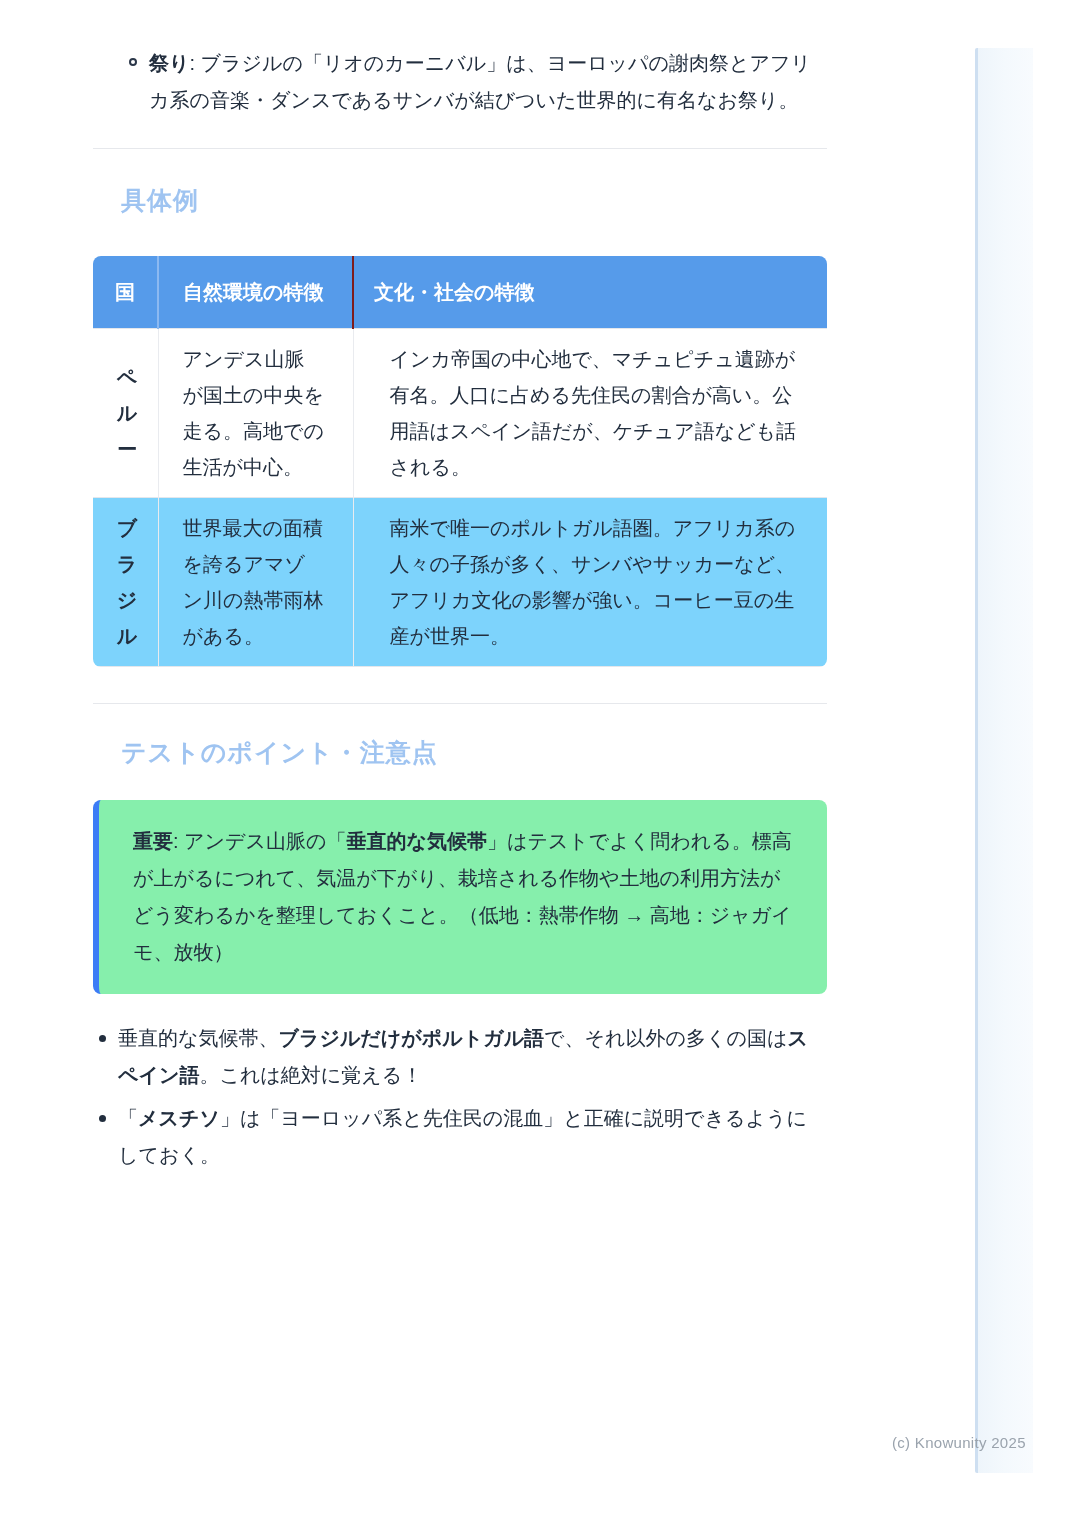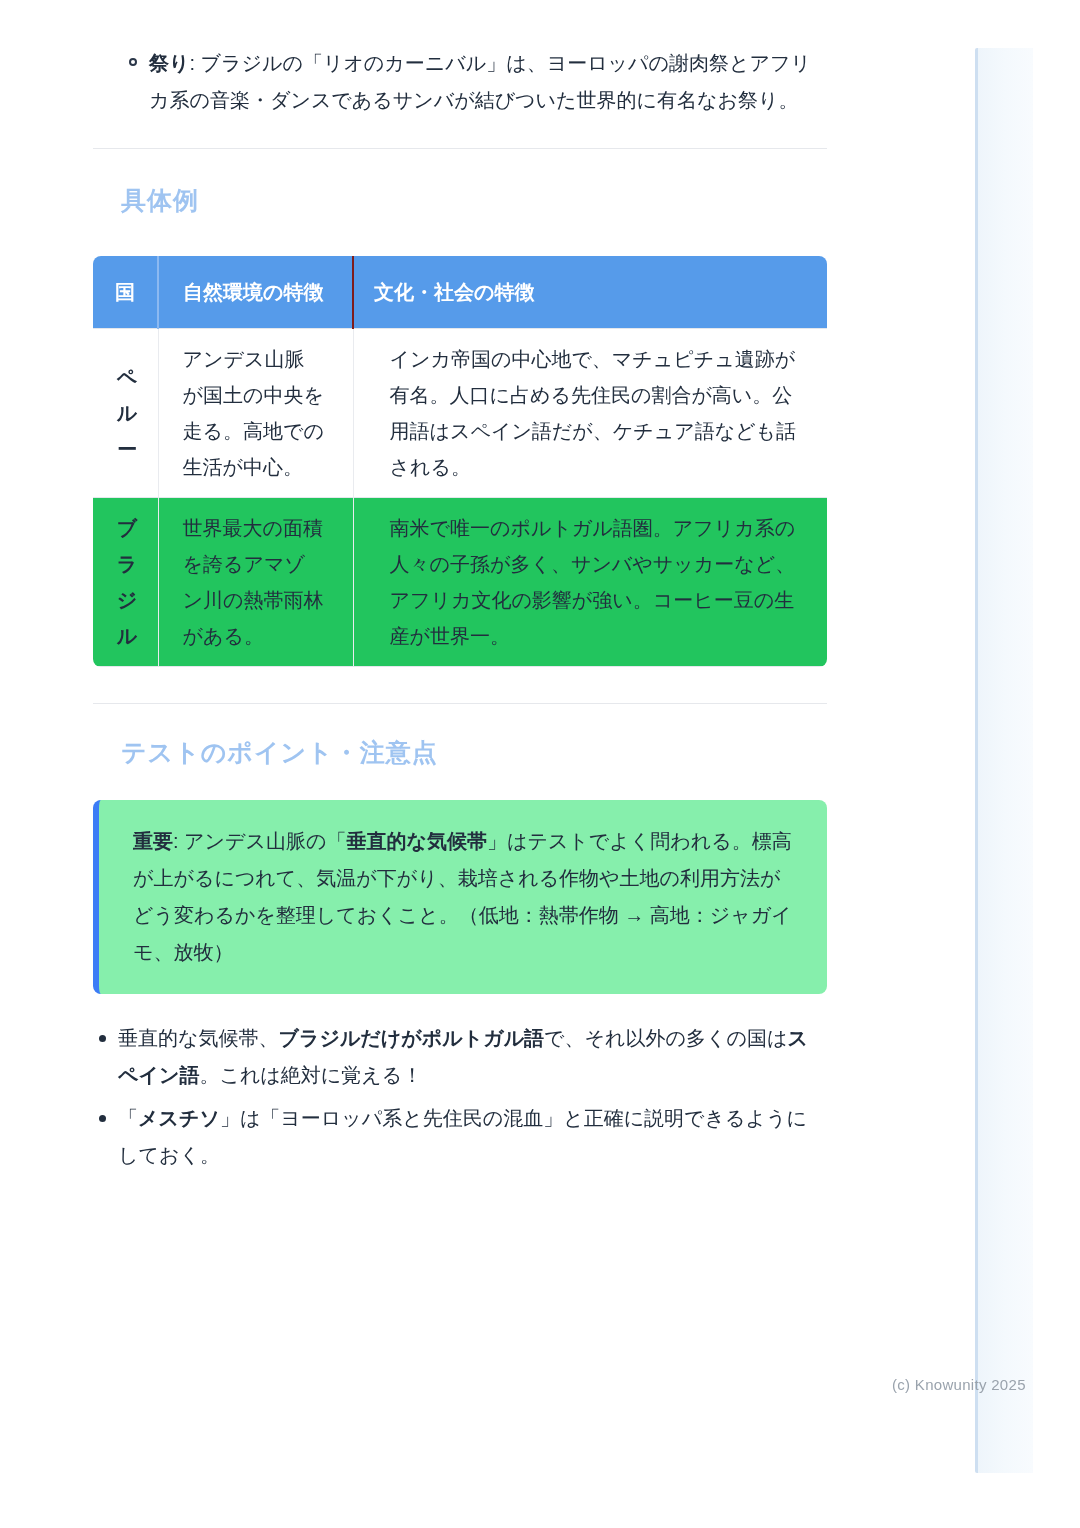--- a/index.html
+++ b/index.html
@@ -45,21 +45,21 @@
     height:72px; font-size:20px; text-align:left; vertical-align:middle;
     line-height:26px;
   }
   thead th.th-country { text-align:center; }
   thead th.th-nature  { padding-left:24px; border-left:2px solid #8cb9f1; }
   thead th.th-culture { padding-left:20px; border-left:2px solid #7f1d1d; }
   tbody td {
     vertical-align:middle; border-top:1px solid #e4e7ec;
     line-height:36px; background:#ffffff;
   }
-  tbody tr.alt td { background:#22c55e; }
+  tbody tr.alt td { background:#7dd3fc; }
   tbody tr:last-child td { border-bottom:1px solid #e4e7ec; }
   td.td-country { text-align:center; padding:12px 0; }
   td.td-country .vname {
     display:inline-block; width:24px; word-break:break-all;
     font-weight:700; line-height:36px; text-align:right;
   }
   td.td-nature  { padding:12px 28px 12px 24px; border-left:1px solid #e9ebef; }
   td.td-culture { padding:12px 20px 12px 36px; border-left:1px solid #e9ebef; }
 
   
@@ -83,21 +83,21 @@
   b { font-weight:700; }
 
   
   .edge-strip {
     position:absolute; left:975px; top:48px; width:58px; height:1425px;
     background:linear-gradient(to right, #cedff1 0px, #cedff1 3px, #eef5fb 3px, #f4f9fd 30px, #f8fbfe 100%);
     border-radius:2px 0 0 2px;
   }
 
   .watermark {
-    position:absolute; left:892px; top:1376px; z-index:2;
+    position:absolute; left:892px; top:1434px; z-index:2;
     font-size:15px; line-height:18px; color:#9aa3ad; letter-spacing:0.3px;
     white-space:nowrap;
   }
 </style>
 </head>
 <body>
 
 <div class="edge-strip"></div>
 <div class="watermark">(c) Knowunity 2025</div>
 

